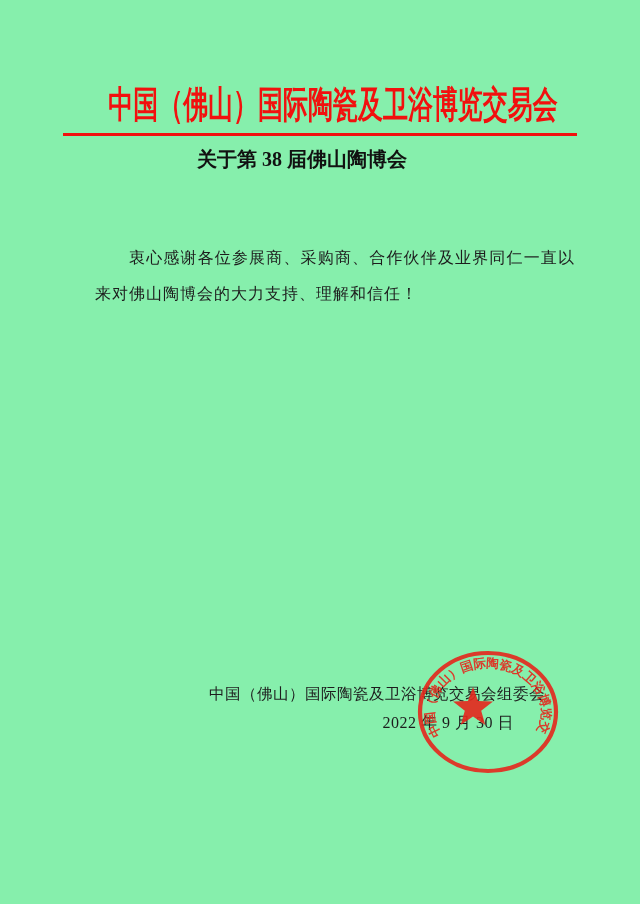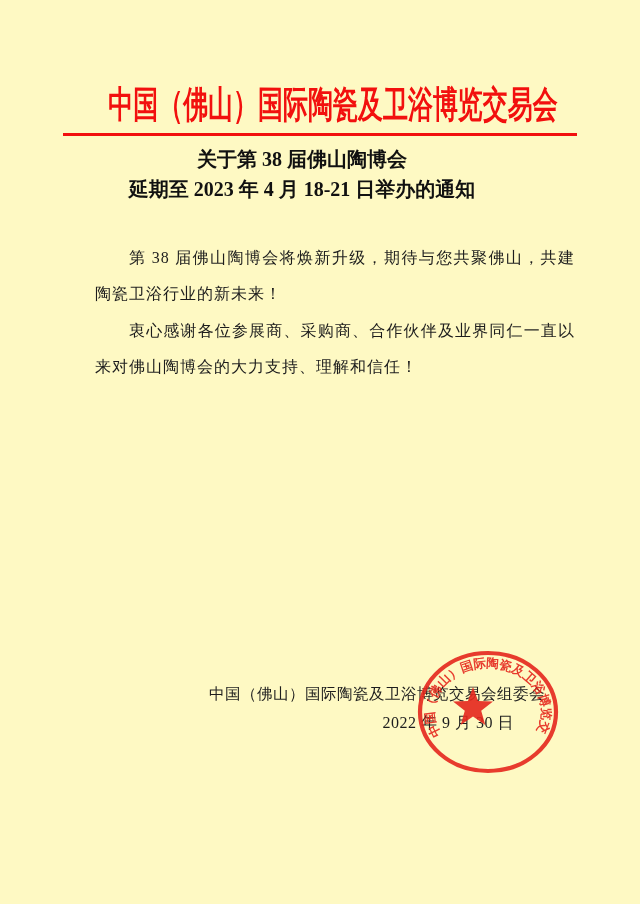--- a/index.html
+++ b/index.html
@@ -1,19 +1,19 @@
 <!DOCTYPE html>
 <html><head>
 <meta charset="utf-8">
 <style>
   * { margin:0; padding:0; box-sizing:border-box; }
   html,body { background:#ffffff; }
   .page {
     position:relative; width:640px; height:904px; margin:0 auto;
-    background:#fef9c3; overflow:hidden;
+    background:#86efac; overflow:hidden;
     font-family:"Liberation Serif","DejaVu Serif",serif;
     color:#1d1d1d;
   }
   .org-title {
     position:absolute; top:86px; left:0; width:640px;
     text-align:center; white-space:nowrap;
     font-size:37px; font-weight:bold; line-height:37px; color:#f2100e;
   }
   .org-title .squeeze {
     display:inline-block; transform:scaleX(0.675); transform-origin:center;
@@ -60,27 +60,25 @@
 
 <div class="page">
 
   <div class="org-title">
     <span class="squeeze">中国（佛山）国际陶瓷及卫浴博览交易会</span>
   </div>
 
   <div class="red-rule"></div>
 
   <div class="doc-title l1">关于第 38 届佛山陶博会</div>
-  <div class="doc-title l2">延期至 2023 年 4 月 18-21 日举办的通知</div>
 
   <div class="body-text">
 
 
 
-    <p class="indent"><span>第 38 届佛山陶博会将焕新升级，期待与您共聚佛山，共建陶瓷卫浴行业的新未来！</span></p>
 
     <p class="indent"><span>衷心感谢各位参展商、采购商、合作伙伴及业界同仁一直以来对佛山陶博会的大力支持、理解和信任！</span></p>
   </div>
 
   <div class="signature">中国（佛山）国际陶瓷及卫浴博览交易会组委会</div>
 
   <div class="date-line">2022 年 9 月 30 日</div>
 
   <svg class="seal" viewBox="0 0 150 135" xmlns="http://www.w3.org/2000/svg">
     <g opacity="0.9">

